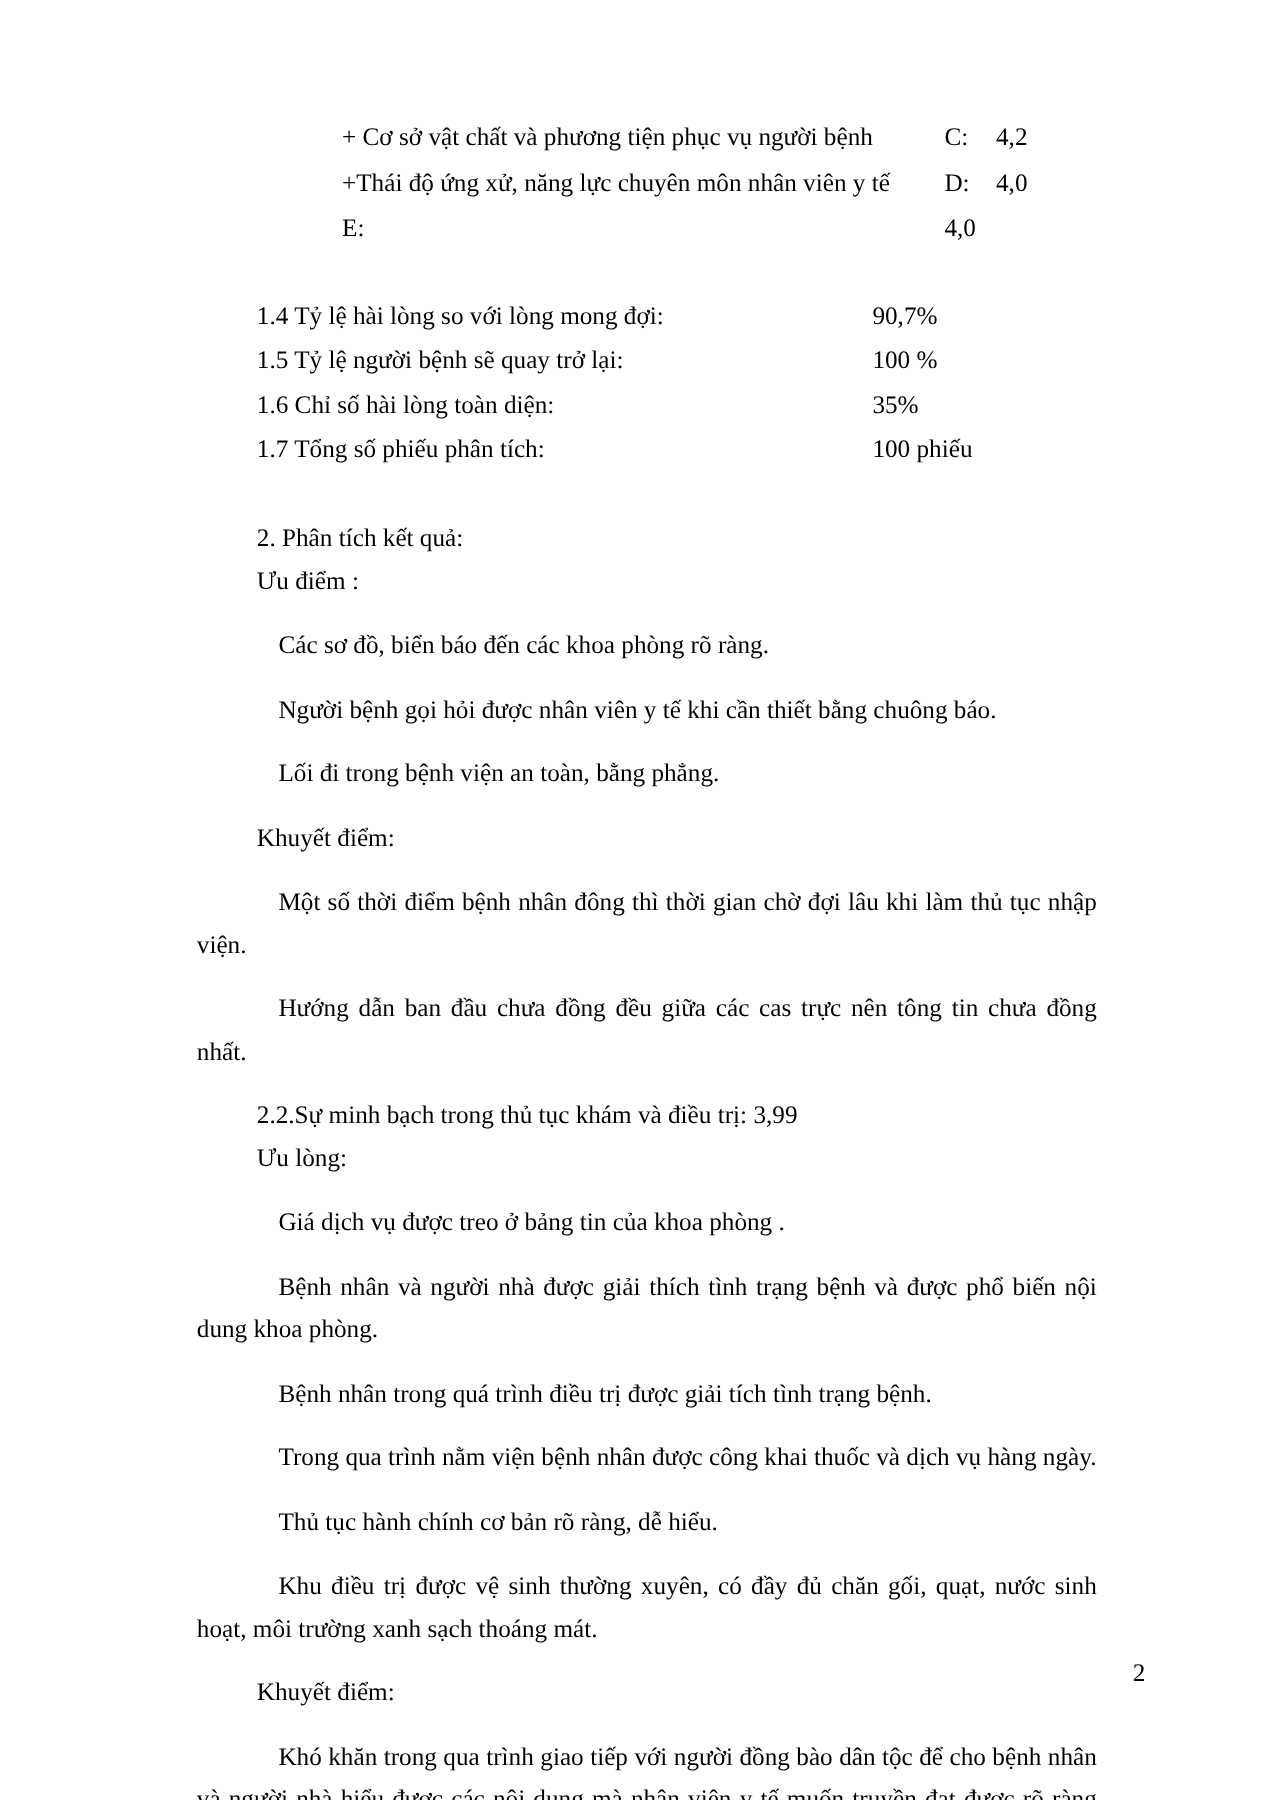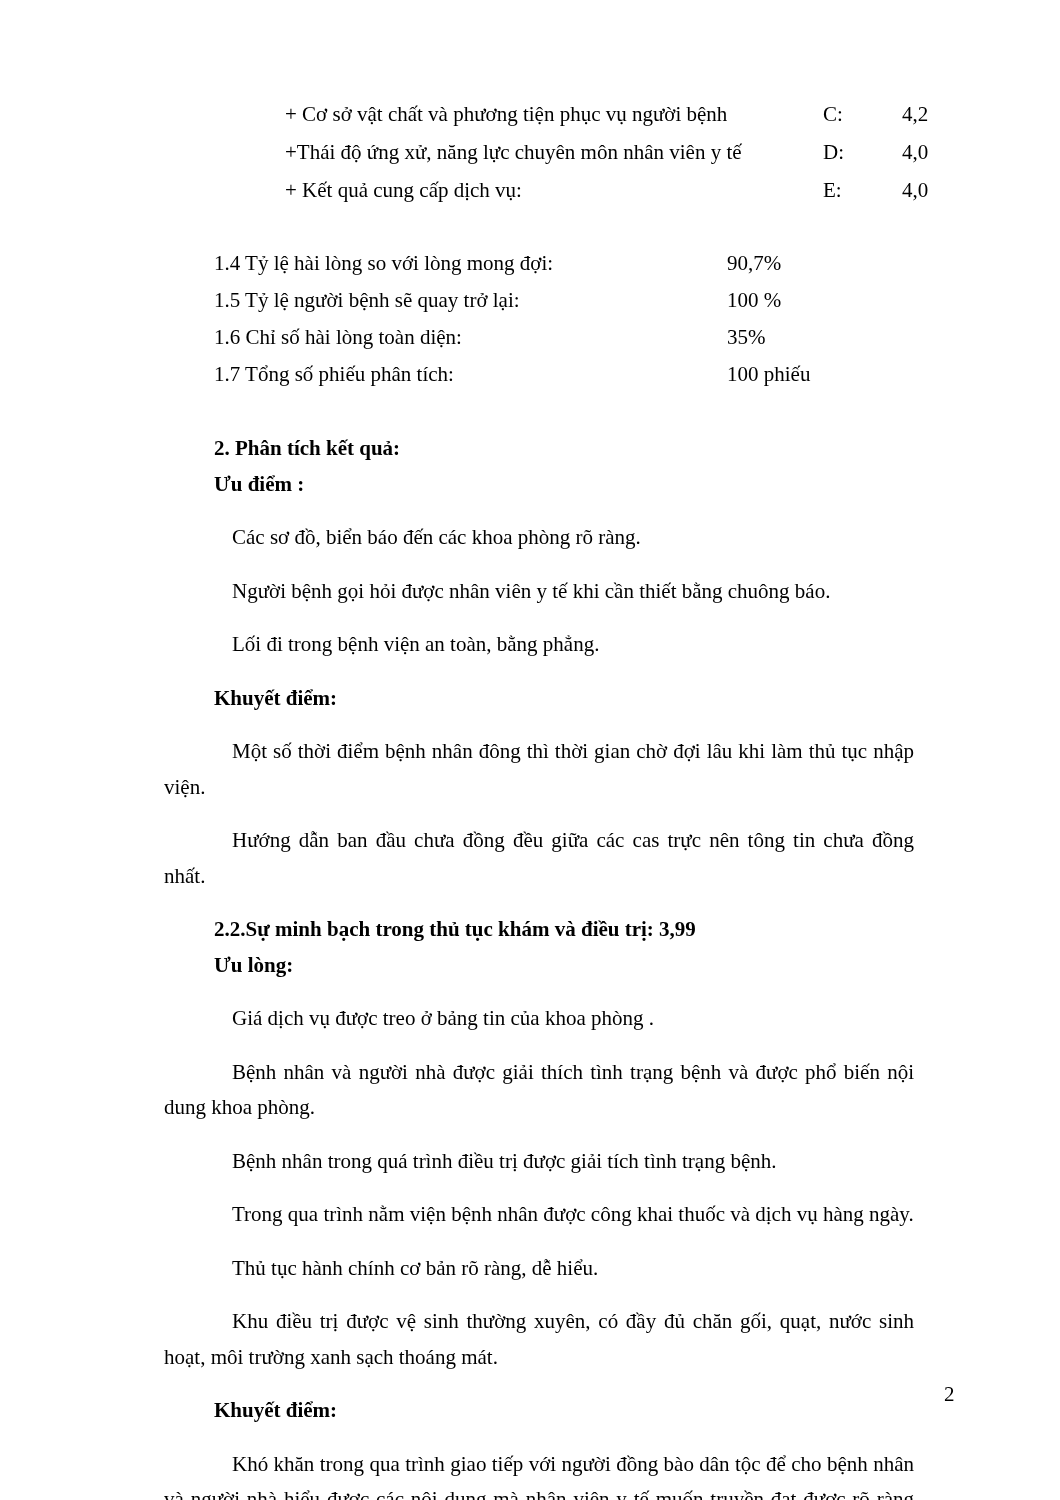--- a/index.html
+++ b/index.html
@@ -27,21 +27,20 @@
 
   
   .score-list {
     margin-left: 139px;
   }
   .score-row {
     display: grid;
     grid-template-columns: 502px 43px 1fr;
     line-height: 38px;
     white-space: nowrap;
-    gap: 36px;
   }
   .score-label { overflow: visible; }
 
   
   .summary-list {
     margin-top: 36px;
     padding-left: 68px;
   }
   .summary-row {
     display: grid;
@@ -50,21 +49,21 @@
     white-space: nowrap;
   }
 
   
   .analysis {
     margin-top: 38px;
     line-height: 35.5px;
   }
   .analysis h2, .analysis h3, .analysis h4 {
     font-size: 21px;
-    font-weight: bold;
+    font-weight: normal;
     margin: 0;
     padding: 0;
     text-indent: 68px;
     line-height: 35.5px;
   }
   .analysis p {
     margin: 18px;
     padding: 0;
     text-indent: 68px;
     text-align: justify;
@@ -90,21 +89,20 @@
         <span class="score-label">+ Cơ sở vật chất và phương tiện phục vụ người bệnh</span>
         <span class="score-code">C:</span>
         <span class="score-value">4,2</span>
       </div>
       <div class="score-row">
         <span class="score-label">+Thái độ ứng xử, năng lực chuyên môn nhân viên y tế</span>
         <span class="score-code">D:</span>
         <span class="score-value">4,0</span>
       </div>
       <div class="score-row">
-        <span class="score-label">+ Kết quả cung cấp dịch vụ:</span>
         <span class="score-code">E:</span>
         <span class="score-value">4,0</span>
       </div>
     </div>
 
     <div class="summary-list">
       <div class="summary-row">
         <span class="summary-label">1.4 Tỷ lệ hài lòng so với lòng mong đợi:</span>
         <span class="summary-value">90,7%</span>
       </div>

